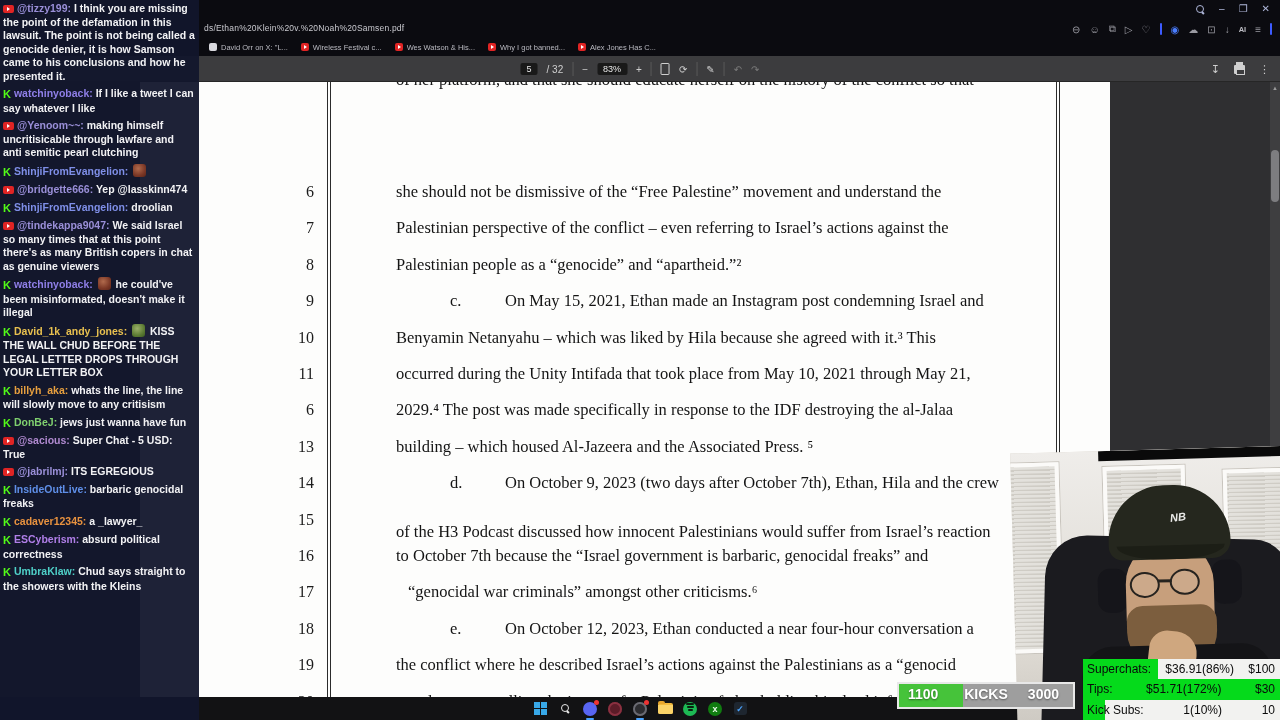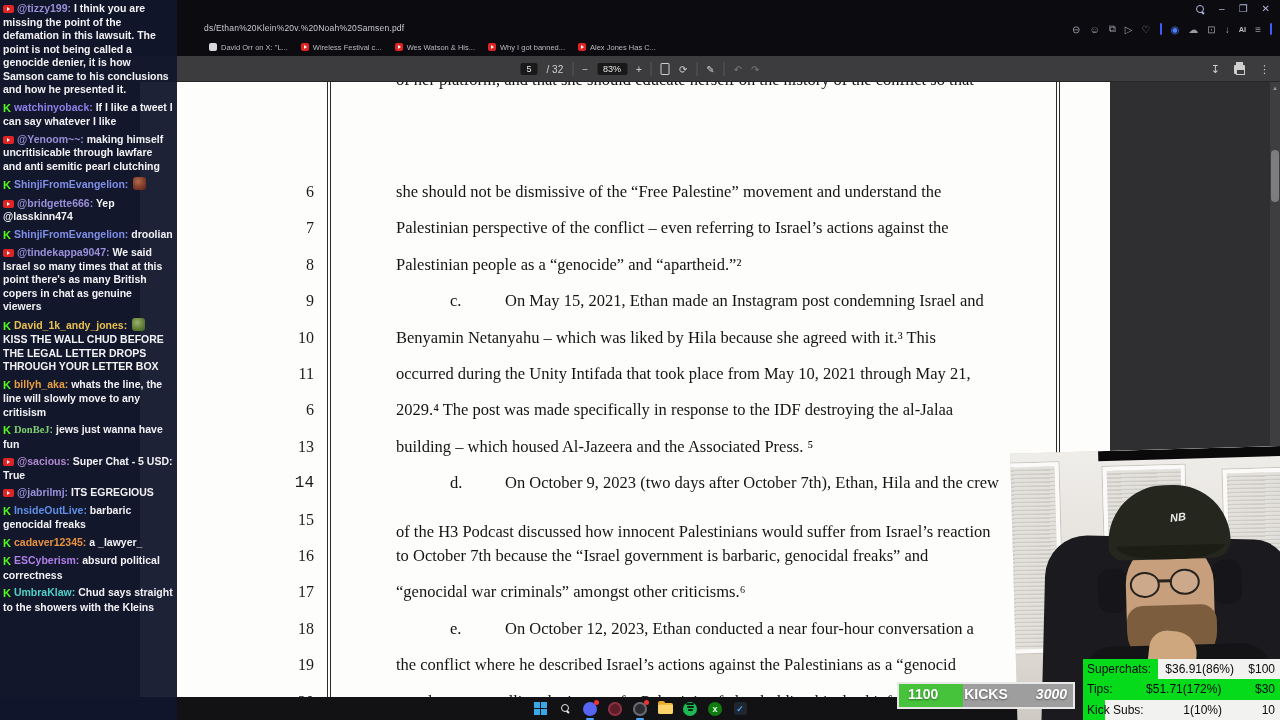--- a/index.html
+++ b/index.html
@@ -62,21 +62,21 @@
   .tb-folder::before { content:""; position:absolute; left:0; top:-2px; width:7px; height:3px; background:#e8a62c; border-radius:2px 2px 0 0; }
   .tb-folder::after { content:""; position:absolute; left:0; top:2px; width:15px; height:9px; background:#fbd368; border-radius:0 0 2px 2px; }
   .spotify-lines i { display:block; height:1.6px; background:#09210f; border-radius:2px; margin:1.6px auto; }
   .tb-xbox { color:#eafaea; font-size:9px; font-weight:bold; }
   .tb-check { width:13px; height:13px; background:#1e2630; border-radius:3px; color:#4aa3ff; font-size:9px; font-weight:bold; display:flex; align-items:center; justify-content:center; }
 
   
   .kicks-bar { position:absolute; left:897px; top:682px; width:178px; height:27px; border:2px solid #e8e8e8; background:#9e9e9e; z-index:6; overflow:hidden; }
   .kicks-fill { position:absolute; left:0; top:0; bottom:0; background:#46c33a; }
   .kicks-bar span { position:absolute; top:2px; font-size:14px; font-weight:bold; color:#fff; text-shadow:0 1px 2px rgba(0,0,0,.45); }
-  .kicks-cur { left:9px; } .kicks-label { left:50%; transform:translateX(-50%); } .kicks-goal { right:6px;font-style:italic; }
+  .kicks-cur { left:9px; } .kicks-label { left:50%; transform:translateX(-50%); } .kicks-goal { right:14px; }
 
   
   .webcam { position:absolute; left:1010px; top:446px; width:272px; height:292px; background:#ddd9d2; z-index:5; transform:rotate(-1.6deg); transform-origin:top right; overflow:hidden; }
   .cam-topbar { position:absolute; left:88px; top:0; right:0; height:10px; background:#0a0a0a; }
   .cam-wall { position:absolute; inset:0; background:linear-gradient(#efedea 0%, #dcd8d1 70%, #c9c5be 100%); }
   .cam-window { position:absolute; background:#f7f6f3; border:4px solid #fbfaf8; box-shadow:0 0 0 1px #c8c4bd; }
   .blinds { position:absolute; inset:0; background:repeating-linear-gradient(#e3e1dc 0px, #e3e1dc 2px, #cfccc5 3px, #cfccc5 4px); }
   .cam-chair { position:absolute; left:28px; top:88px; width:244px; height:210px; background:#1b1b1f; border-radius:42px 36px 0 0; transform:rotate(3deg); }
   .cam-body { position:absolute; left:66px; top:196px; width:190px; height:100px; background:#141417; border-radius:30px 30px 0 0; }
   .hp-cup { position:absolute; width:30px; height:44px; background:#15151a; border-radius:12px; }
@@ -91,21 +91,21 @@
   
   .stats { position:absolute; left:1083px; top:659px; width:197px; height:61px; z-index:7; font-size:12px; color:#0a0a0a; }
   .stat-row { position:relative; height:20.3px; background:#f2f2f0; overflow:hidden; }
   .stat-fill { position:absolute; left:0; top:0; bottom:0; background:#05da1b; }
   .stat-line { position:absolute; inset:0; display:flex; align-items:center; padding:0 5px 0 4px; gap:2px; }
   .stat-label { flex:0 0 auto; }
   .stat-value { flex:1 1 auto; text-align:center; }
   .stat-goal { flex:0 0 auto; }
 
   
-  .chat { position:absolute; left:0; top:0; width:177px; height:720px; background:rgba(18,22,44,0.95); z-index:9; padding:2px 4px 0 3px; overflow:hidden; }
+  .chat { position:absolute; left:0; top:0; width:199px; height:720px; background:rgba(18,22,44,0.95); z-index:9; padding:2px 4px 0 3px; overflow:hidden; }
   .msg { font-size:10.5px; line-height:13.5px; font-weight:bold; color:#f2f2f4; margin-bottom:4px; word-wrap:break-word; }
   .picon { display:inline-block; vertical-align:-1px; margin-right:3px; }
   .picon.youtube { width:11px; height:8px; background:#e02424; border-radius:2px; position:relative; }
   .picon.youtube::after { content:""; position:absolute; left:4px; top:2px; border-left:3.5px solid #fff; border-top:2px solid transparent; border-bottom:2px solid transparent; }
   .picon.kick { color:#53fc18; font-size:11px; font-weight:900; }
   .uname { font-weight:bold; }
   .emote { display:inline-block; width:13px; height:13px; border-radius:3px; vertical-align:-2px; margin:0 2px; }
   .emote-rage { background:radial-gradient(circle at 40% 35%, #b06a4c 0%, #7c3826 60%, #5a2418 100%); }
   .emote-frog { background:radial-gradient(circle at 40% 35%, #9bb06a 0%, #5c7c33 60%, #3c5a20 100%); }
 </style>
@@ -203,29 +203,29 @@
           <div class="doc-line-label" style="top: 209.2px;">c.</div>
           <div class="doc-line-text indented" style="top: 209.2px;">On May 15, 2021, Ethan made an Instagram post condemning Israel and</div>
           <div class="doc-line-num" style="top: 246.6px;">10</div>
           <div class="doc-line-text" style="top: 245.6px;">Benyamin Netanyahu – which was liked by Hila because she agreed with it.³  This</div>
           <div class="doc-line-num" style="top: 283px;">11</div>
           <div class="doc-line-text" style="top: 282px;">occurred during the Unity Intifada that took place from May 10, 2021 through May 21,</div>
           <div class="doc-line-num" style="top: 319.4px;">6</div>
           <div class="doc-line-text" style="top: 318.4px;">2029.⁴ The post was made specifically in response to the IDF destroying the al-Jalaa</div>
           <div class="doc-line-num" style="top: 355.8px;">13</div>
           <div class="doc-line-text" style="top: 354.8px;">building – which housed Al-Jazeera and the Associated Press. ⁵</div>
-          <div class="doc-line-num" style="top: 392.2px; font-family: Liberation Mono, monospace;">14</div>
+          <div class="doc-line-num" style="top: 392.2px;">14</div>
           <div class="doc-line-label" style="top: 391.2px;">d.</div>
           <div class="doc-line-text indented" style="top: 391.2px;">On October 9, 2023 (two days after October 7th), Ethan, Hila and the crew</div>
           <div class="doc-line-num" style="top: 428.6px;">15</div>
           <div class="doc-line-text" style="top: 440px;">of the H3 Podcast discussed how innocent Palestinians would suffer from Israel’s reaction</div>
           <div class="doc-line-num" style="top: 465px;">16</div>
           <div class="doc-line-text" style="top: 464px;">to October 7th because the “Israel government is barbaric, genocidal freaks” and</div>
           <div class="doc-line-num" style="top: 501.4px;">17</div>
-          <div class="doc-line-text" style="top: 500.4px;">“genocidal war criminals” amongst other criticisms.⁶</div>
+          <div class="doc-line-text" style="top: 500.4px; margin-left: 12px;">“genocidal war criminals” amongst other criticisms.⁶</div>
           <div class="doc-line-num" style="top: 537.8px;">18</div>
           <div class="doc-line-label" style="top: 536.8px;">e.</div>
           <div class="doc-line-text indented" style="top: 536.8px;">On October 12, 2023, Ethan conducted a near four-hour conversation a</div>
           <div class="doc-line-num" style="top: 574.2px;">19</div>
           <div class="doc-line-text" style="top: 573.2px;">the conflict where he described Israel’s actions against the Palestinians as a “genocid</div>
           <div class="doc-line-num" style="top: 610.6px;">20</div>
           <div class="doc-line-text" style="top: 609.6px;">openly wept recalling the image of a Palestinian father holding his dead infant child a</div>
         </div>
     </div>
     <div class="scrollbar">
@@ -339,23 +339,24 @@
     </div>
 
   <div class="chat" id="chat">
       <div class="msg"><span class="picon youtube"></span><span class="uname" style="color: rgb(154, 143, 216);">@tizzy199</span><span style="color: rgb(154, 143, 216);">: </span><span>I think you are missing the point of the defamation in this lawsuit. The point is not being called a genocide denier, it is how Samson came to his conclusions and how he presented it.</span></div>
       <div class="msg"><span class="picon kick">K</span><span class="uname" style="color: rgb(143, 127, 232);">watchinyoback</span><span style="color: rgb(143, 127, 232);">: </span><span>If I like a tweet I can say whatever I like</span></div>
       <div class="msg"><span class="picon youtube"></span><span class="uname" style="color: rgb(154, 143, 216);">@Yenoom~~</span><span style="color: rgb(154, 143, 216);">: </span><span>making himself uncritisicable through lawfare and anti semitic pearl clutching</span></div>
       <div class="msg"><span class="picon kick">K</span><span class="uname" style="color: rgb(127, 143, 232);">ShinjiFromEvangelion</span><span style="color: rgb(127, 143, 232);">: </span><span class="emote emote-rage"></span> </div>
       <div class="msg"><span class="picon youtube"></span><span class="uname" style="color: rgb(154, 143, 216);">@bridgette666</span><span style="color: rgb(154, 143, 216);">: </span><span>Yep @lasskinn474</span></div>
       <div class="msg"><span class="picon kick">K</span><span class="uname" style="color: rgb(127, 143, 232);">ShinjiFromEvangelion</span><span style="color: rgb(127, 143, 232);">: </span><span>droolian</span></div>
       <div class="msg"><span class="picon youtube"></span><span class="uname" style="color: rgb(154, 143, 216);">@tindekappa9047</span><span style="color: rgb(154, 143, 216);">: </span><span>We said Israel so many times that at this point there's as many British copers in chat as genuine viewers</span></div>
+      <div class="msg"><span class="picon kick">K</span><span class="uname" style="color: rgb(143, 127, 232);">watchinyoback</span><span style="color: rgb(143, 127, 232);">: </span><span class="emote emote-rage"></span> <span>he could've been misinformated, doesn't make it illegal</span></div>
       <div class="msg"><span class="picon kick">K</span><span class="uname" style="color: rgb(232, 192, 79);">David_1k_andy_jones</span><span style="color: rgb(232, 192, 79);">: </span><span class="emote emote-frog"></span> <span>KISS THE WALL CHUD BEFORE THE LEGAL LETTER DROPS THROUGH YOUR LETTER BOX</span></div>
       <div class="msg"><span class="picon kick">K</span><span class="uname" style="color: rgb(232, 160, 63);">billyh_aka</span><span style="color: rgb(232, 160, 63);">: </span><span>whats the line, the line will slowly move to any critisism</span></div>
-      <div class="msg"><span class="picon kick">K</span><span class="uname" style="color: rgb(127, 208, 111); font-family: Liberation Serif, serif;">DonBeJ</span><span style="color: rgb(127, 208, 111);">: </span><span>jews just wanna have fun</span></div>
+      <div class="msg"><span class="picon kick">K</span><span class="uname" style="color: rgb(127, 208, 111);">DonBeJ</span><span style="color: rgb(127, 208, 111);">: </span><span>jews just wanna have fun</span></div>
       <div class="msg"><span class="picon youtube"></span><span class="uname" style="color: rgb(176, 138, 208);">@sacious</span><span style="color: rgb(176, 138, 208);">: </span><span>Super Chat - 5 USD: True</span></div>
       <div class="msg"><span class="picon youtube"></span><span class="uname" style="color: rgb(154, 143, 216);">@jabrilmj</span><span style="color: rgb(154, 143, 216);">: </span><span>ITS EGREGIOUS</span></div>
       <div class="msg"><span class="picon kick">K</span><span class="uname" style="color: rgb(95, 143, 232);">InsideOutLive</span><span style="color: rgb(95, 143, 232);">: </span><span>barbaric genocidal freaks</span></div>
       <div class="msg"><span class="picon kick">K</span><span class="uname" style="color: rgb(232, 146, 63);">cadaver12345</span><span style="color: rgb(232, 146, 63);">: </span><span>a _lawyer_</span></div>
       <div class="msg"><span class="picon kick">K</span><span class="uname" style="color: rgb(176, 127, 232);">ESCyberism</span><span style="color: rgb(176, 127, 232);">: </span><span>absurd political correctness</span></div>
       <div class="msg"><span class="picon kick">K</span><span class="uname" style="color: rgb(79, 208, 200);">UmbraKlaw</span><span style="color: rgb(79, 208, 200);">: </span><span>Chud says straight to the showers with the Kleins</span></div>
     </div>
 
 </div>
 

